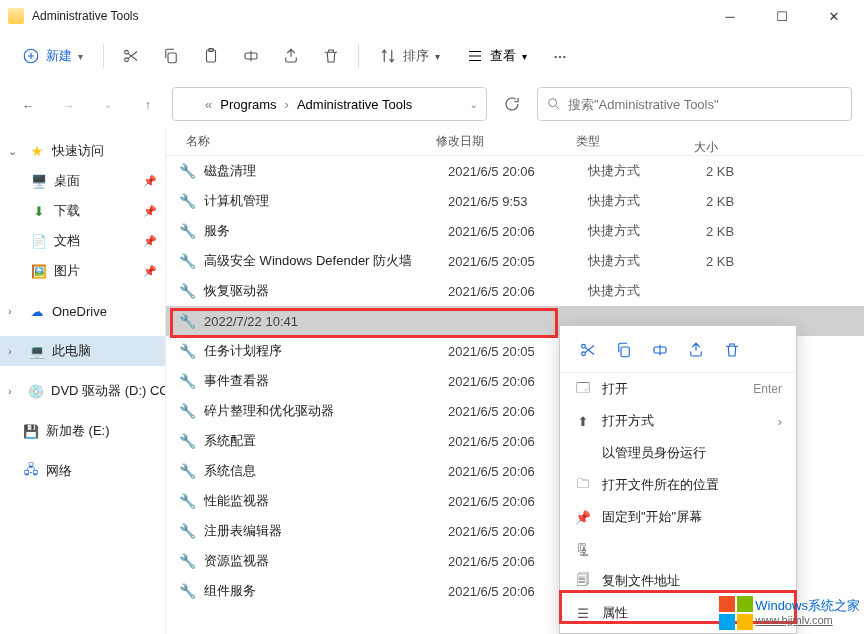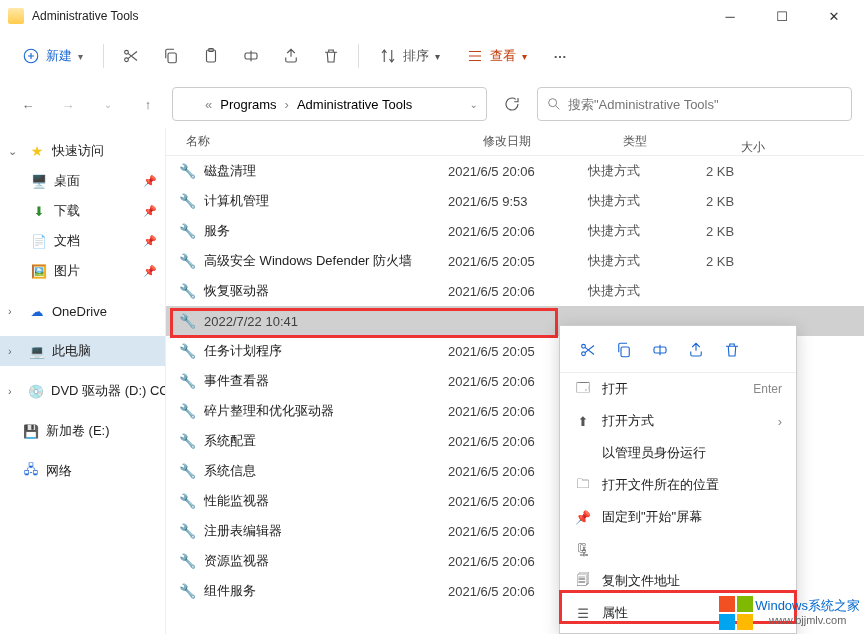--- a/index.html
+++ b/index.html
@@ -29,21 +29,21 @@
 .side-item .chev { width:14px; color:#666; font-size:11px; }
 .side-item .ico { width:18px; height:18px; display:flex; align-items:center; justify-content:center; }
 .side-item.selected { background:#d8e6f2; }
 .side-item .lbl { white-space:nowrap; overflow:hidden; }
 .star { color:#f5c518; font-size:14px; }
 .blue { color:#1a66d6; }
 .green { color:#2e8b2e; }
 .filepane { flex:1; position:relative; overflow:hidden; }
 .cols { display:flex; height:28px; align-items:center; border-bottom:1px solid #eee; color:#555; font-size:12px; padding-left:20px; }
 .c-name { width:250px; }
-.c-date { width:140px;margin-left:47px; }
+.c-date { width:140px; }
 .c-type { width:118px; }
 .c-size { width:80px;margin-top:12px; }
 .rows { }
 .row { display:flex; align-items:center; height:30px; padding-left:12px; }
 .row .ico { width:20px; height:20px; margin-right:6px; display:flex; align-items:center; justify-content:center; font-size:14px; }
 .row.selected { background:#d0d0d0; }
 .row .nm { width:244px; }
 .row .dt { width:140px; color:#404040; }
 .row .tp { width:118px; color:#555;font-family:Liberation Serif, serif; }
 .row .sz { width:80px; color:#555; }
@@ -51,25 +51,25 @@
 .hb1 { left:4px; top:180px; width:388px; height:30px; }
 .ctxmenu { position:absolute; left:559px; top:325px; width:238px; background:#fff; border:1px solid #ccc; box-shadow:0 4px 16px rgba(0,0,0,.18); padding:4px 0; z-index:10; }
 .ctx-icons { display:flex; gap:8px; padding:6px 14px 8px; border-bottom:1px solid #eee; }
 .ctx-icons .ci { width:28px; height:28px; display:flex; align-items:center; justify-content:center; color:#1a66d6; }
 .ctx-item { display:flex; align-items:center; height:32px; padding:0 14px; gap:10px; }
 .ctx-item .mi { width:18px; color:#555; display:flex; align-items:center; justify-content:center; }
 .ctx-item .mt { flex:1; }
 .ctx-item .hint { color:#888; font-size:12px; }
 .ctx-item .arr { color:#888; }
 .hb2 { left:559px; top:590px; width:238px; height:34px; z-index:11; }
-.watermark { position:absolute; right:4px; bottom:4px; display:flex; align-items:center; gap:2px; z-index:20;text-align:center; }
+.watermark { position:absolute; right:4px; bottom:4px; display:flex; align-items:center; gap:2px; z-index:20; }
 .wm-logo { width:34px; height:34px; display:grid; grid-template:1fr 1fr/1fr 1fr; gap:2px; }
 .wm-logo div:nth-child(1){background:#f25022;} .wm-logo div:nth-child(2){background:#7fba00;} .wm-logo div:nth-child(3){background:#00a4ef;} .wm-logo div:nth-child(4){background:#ffb900;}
 .wm-txt { font-size:13px; color:#0066cc; line-height:14px; }
-.wm-txt .l2 { font-size:11px; color:#666; }
+.wm-txt .l2 { font-size:11px; color:#666;text-decoration:underline; }
 svg { stroke:currentColor; fill:none; stroke-width:1.5; }
 </style>
 </head>
 <body>
 
 <div class="titlebar">
   <span class="folder-ico"></span>
   <span class="ttl">Administrative Tools</span>
   <div class="winbtns">
     <div class="winbtn">─</div>
@@ -124,21 +124,21 @@
       </svg>
     </div>
   <div class="sep"></div>
   <div class="btn" style="color:#555">
     <svg viewBox="0 0 24 24">
         <path d="M7 4v16M4 8l3-4 3 4M17 20V4M14 16l3 4 3-4"></path>
       </svg>
     <span>排序</span>
     <span style="font-size:10px">▾</span>
   </div>
-  <div class="btn" style="color:#c2410c">
+  <div class="btn" style="color:#000000">
     <svg viewBox="0 0 24 24">
         <path d="M4 6h16M4 12h16M4 18h16"></path>
       </svg>
     <span>查看</span>
     <span style="font-size:10px">▾</span>
   </div>
   <div class="btn icon" style="color:#555;font-weight:bold">⋯</div>
 </div>
 
 <div class="navrow">

